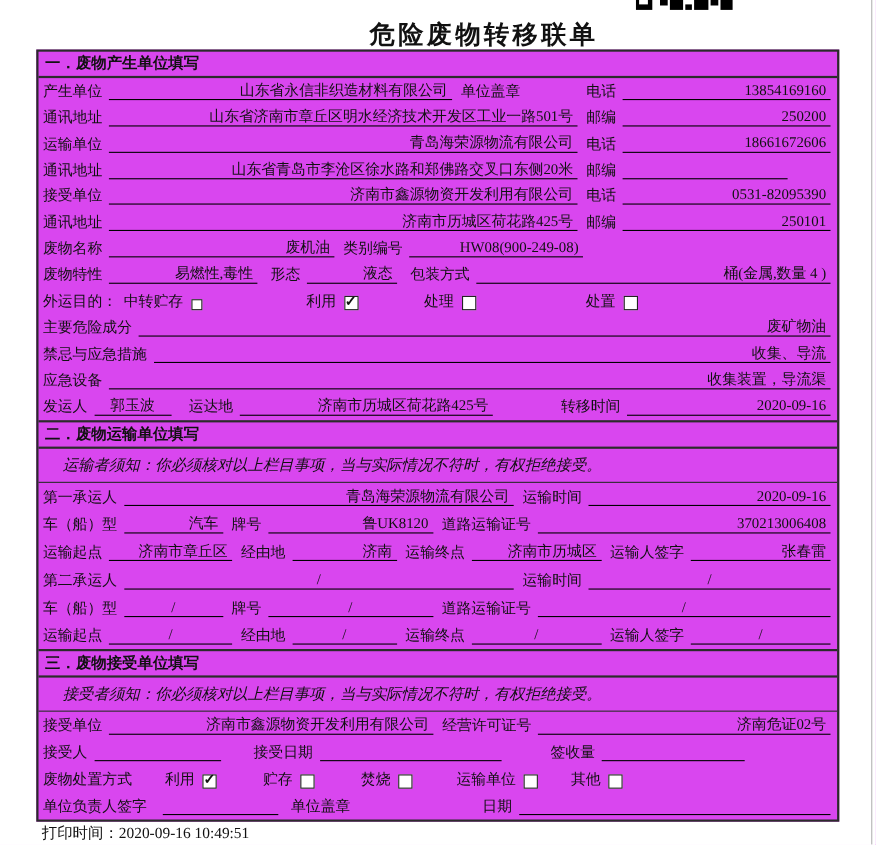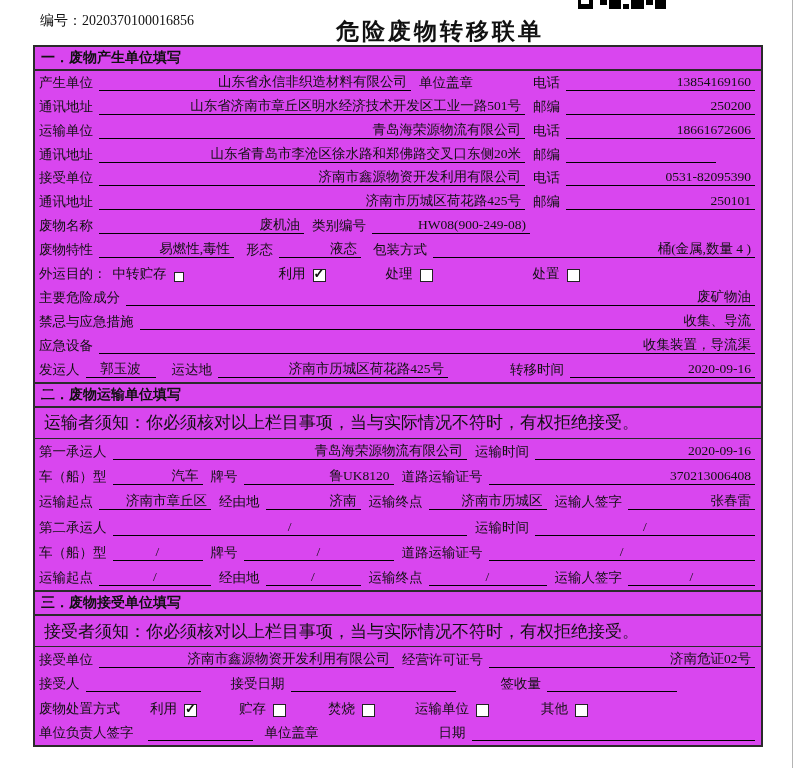--- a/index.html
+++ b/index.html
@@ -7,21 +7,21 @@
         font-family:"Liberation Serif",serif;font-size:13.5px;color:#111;}
   .edge{position:absolute;right:3px;top:0;width:1px;height:768px;background:#b4b4b4;}
   .serial{position:absolute;left:40px;top:12px;font-size:14px;white-space:nowrap;}
   .title{position:absolute;left:290px;top:16px;width:300px;text-align:center;
          font-family:"Liberation Sans",sans-serif;font-weight:bold;font-size:23px;letter-spacing:3px;}
   .qr{position:absolute;left:578px;top:0;}
   .tbl{position:absolute;left:33px;top:45px;width:730px;border:2px solid #2b2b2b;box-sizing:border-box;background:#d946ef;}
   .sec-h{height:22px;display:flex;align-items:center;padding-left:6px;font-weight:bold;font-size:14px;
          font-family:"Liberation Sans",sans-serif;border-bottom:2px solid #2b2b2b;}
   .sec-h.mid{border-top:2px solid #2b2b2b;}
-  .note{height:30px;display:flex;align-items:center;padding-left:9px;border-bottom:1.5px solid #2b2b2b;font-size:17px;}
+  .note{height:30px;display:flex;align-items:center;padding-left:22px;border-bottom:1.5px solid #2b2b2b;font-size:14px;font-style:italic;}
   .r{display:flex;align-items:flex-end;padding:0 6px 4px 4px;box-sizing:border-box;}
   .rh1{height:23.9px;} .rh2{height:25.3px;} .rh3{height:24.5px;}
   .lbl{white-space:nowrap;flex:none;line-height:16px;}
   .uv{border-bottom:1px solid #000;white-space:nowrap;padding:0 4px;margin-left:6px;flex:none;
       line-height:16px;overflow:hidden;box-sizing:border-box;text-align:right;}
   .uv.fill{flex:1 1 auto;}
   .uv.ctr{text-align:center;}
   .mr8{margin-right:8px;} .ml8{margin-left:8px;} .ml12{margin-left:12px;}
   .rc{flex:none;display:flex;align-items:flex-end;}
   .w222{width:222px;} .w245{width:245px;} .w280{width:280px;}
@@ -32,21 +32,20 @@
   .cb.checked::after{content:"\2713";position:absolute;top:-4px;left:0px;font-size:13px;font-weight:bold;color:#111;}
   .opt{display:flex;align-items:flex-end;flex:none;}
   .footer{position:absolute;left:38px;top:749px;font-size:14px;white-space:nowrap;}
 </style>
 </head>
 <body>
 
 <div class="page">
   <div class="edge"></div>
 
-  <div class="serial"><span>编号：</span><span>2020370100016856</span></div>
 
   <div class="title">危险废物转移联单</div>
 
   <svg class="qr" width="90" height="10" viewBox="0 0 90 10">
     <rect x="0" y="0" width="15" height="9" fill="#000"></rect>
       <rect x="3" y="0" width="8" height="4" fill="#fff"></rect>
     <rect x="22" y="0" width="7" height="5" fill="#000"></rect>
     <rect x="31" y="0" width="12" height="9" fill="#000"></rect>
     <rect x="45" y="4" width="6" height="5" fill="#000"></rect>
     <rect x="53" y="0" width="13" height="9" fill="#000"></rect>
@@ -269,29 +268,30 @@
         <span class="cb"></span>
       </span>
       <span class="opt" style="margin-left:42px">
         <span class="lbl">焚烧</span>
         <span class="cb"></span>
       </span>
       <span class="opt" style="margin-left:40px">
         <span class="lbl">运输单位</span>
         <span class="cb"></span>
       </span>
-      <span class="opt" style="margin-left:52px">
+      <span class="opt" style="margin-left:30px">
         <span class="lbl">其他</span>
         <span class="cb"></span>
       </span>
     </div>
 
     <div class="r rh3">
       <span class="lbl">单位负责人签字</span>
       <span class="uv" style="width:105px;margin-left:14px"></span>
       <span class="lbl ml12">单位盖章</span>
       <span class="lbl" style="margin-left:120px">日期</span>
       <span class="uv fill"></span>
     </div>
 
   </div>
 
+  <div class="footer"><span>打印时间：</span><span>2020-09-16 10:49:51</span></div>
 </div>
 
 </body></html>

